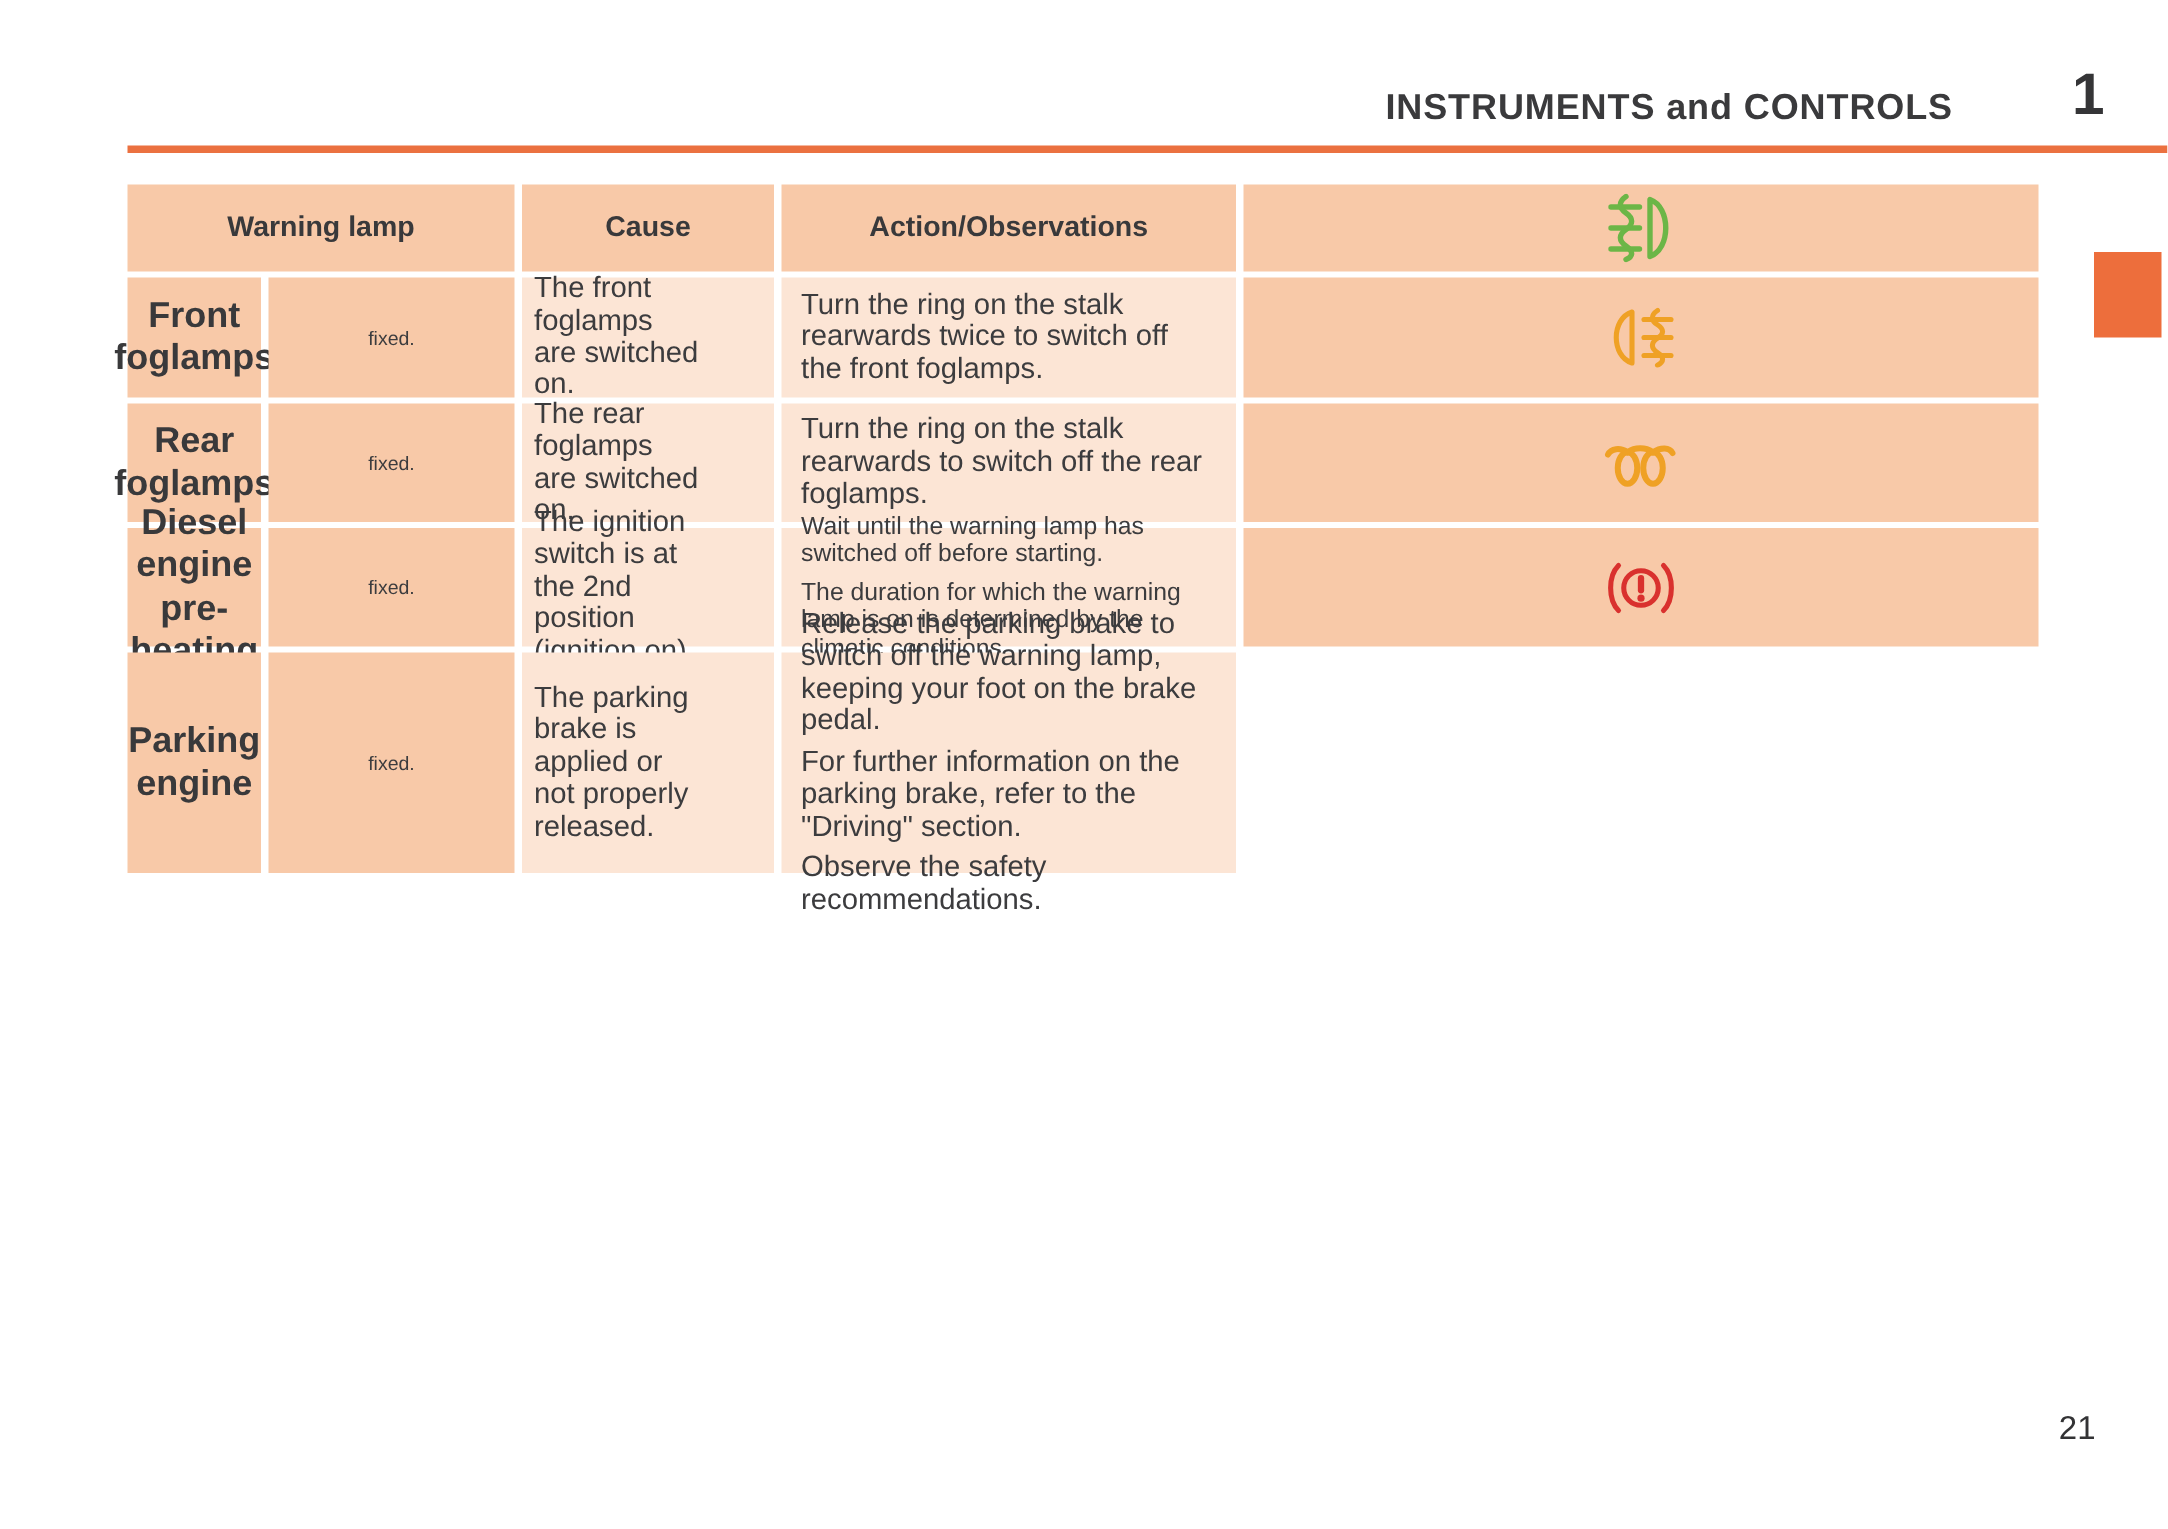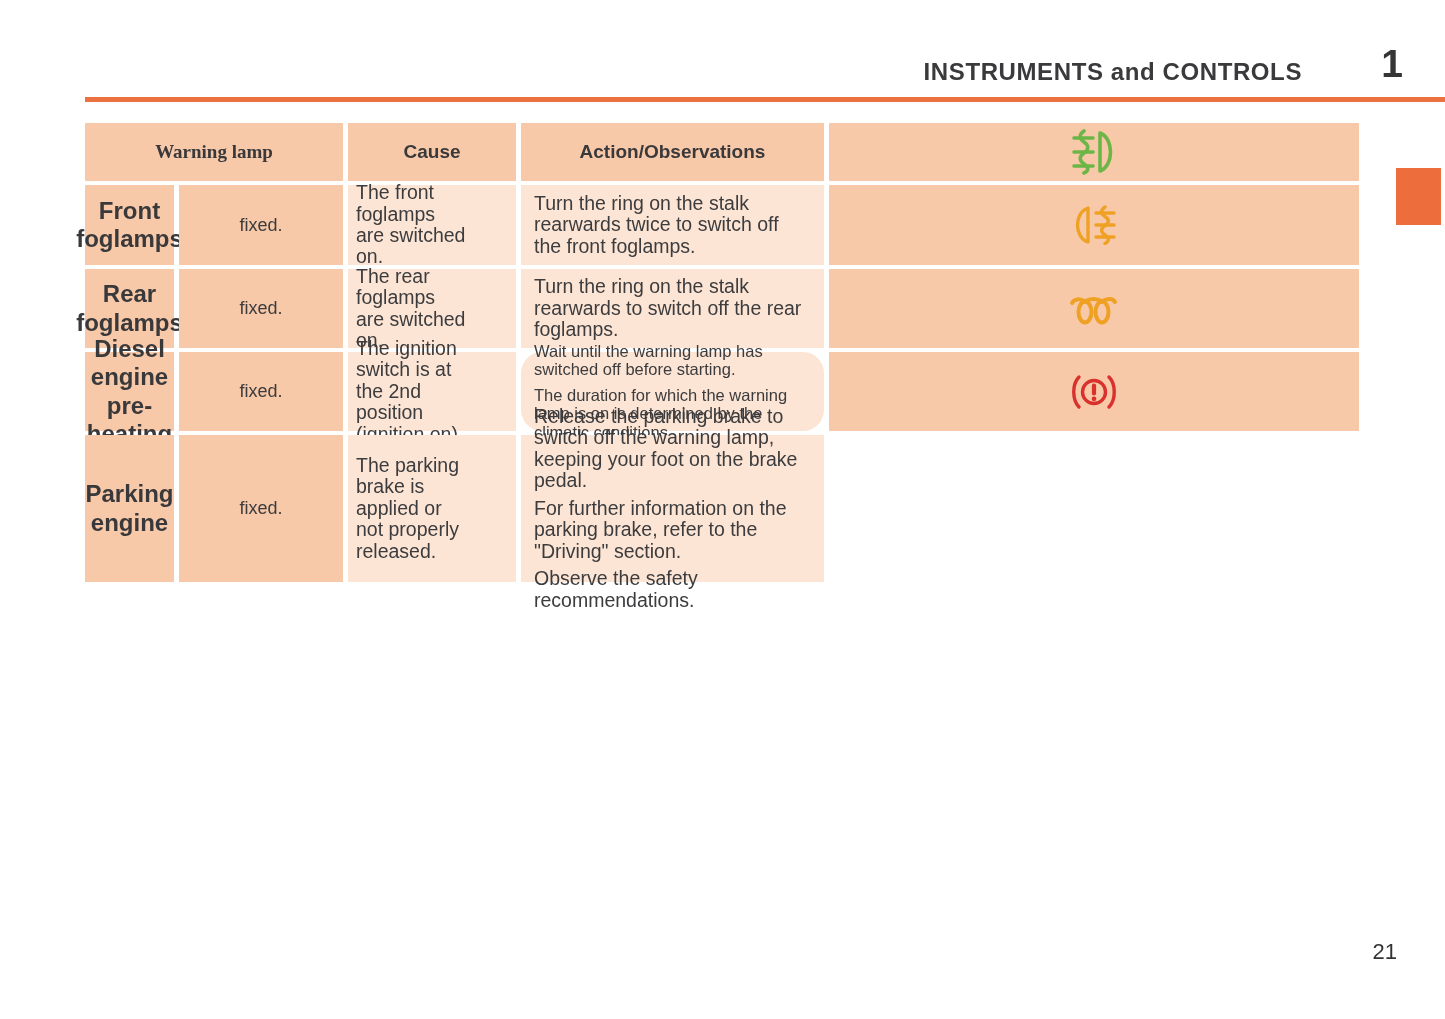--- a/index.html
+++ b/index.html
@@ -62,21 +62,21 @@
   .cell-light { background: #fce5d5; }
 
   .th {
     display: flex;
     align-items: center;
     justify-content: center;
     font-size: 19px;
     font-weight: bold;
     color: #39393b;
   }
-  .th-warning { grid-column: 1 / 3; font-family: Liberation Serif, serif; }
+  .th-warning { grid-column: 1 / 3; }
 
   .icon-cell {
     display: flex;
     align-items: center;
     justify-content: center;
   }
   .name-cell {
     display: flex;
     flex-direction: column;
     align-items: center;
@@ -84,21 +84,21 @@
     font-size: 24px;
     font-weight: bold;
     line-height: 1.18;
     text-align: center;
     color: #39393b;
   }
   .ison-cell {
     display: flex;
     align-items: center;
     justify-content: center;
-    font-size: 18px;
+    font-size: 13px;
   }
   .cause-cell {
     display: flex;
     flex-direction: column;
     justify-content: center;
     padding: 6px 50px 6px 8px;
     font-size: 19.5px;
     line-height: 1.1;
   }
   .action-cell {
@@ -107,21 +107,20 @@
     justify-content: center;
     padding: 6px 18px 6px 13px;
     font-size: 19.5px;
     line-height: 1.1;
   }
   .action-cell p + p { margin-top: 6px; }
   .action-small {
     font-size: 16.5px;
     line-height: 1.12;
     padding-right: 6px;
-    border-radius: 21px;
   }
   .action-small p + p { margin-top: 7px; }
 
   
   .page-number {
     position: absolute;
     top: 939px;
     right: 48px;
     font-size: 22px;
     color: #333335;

